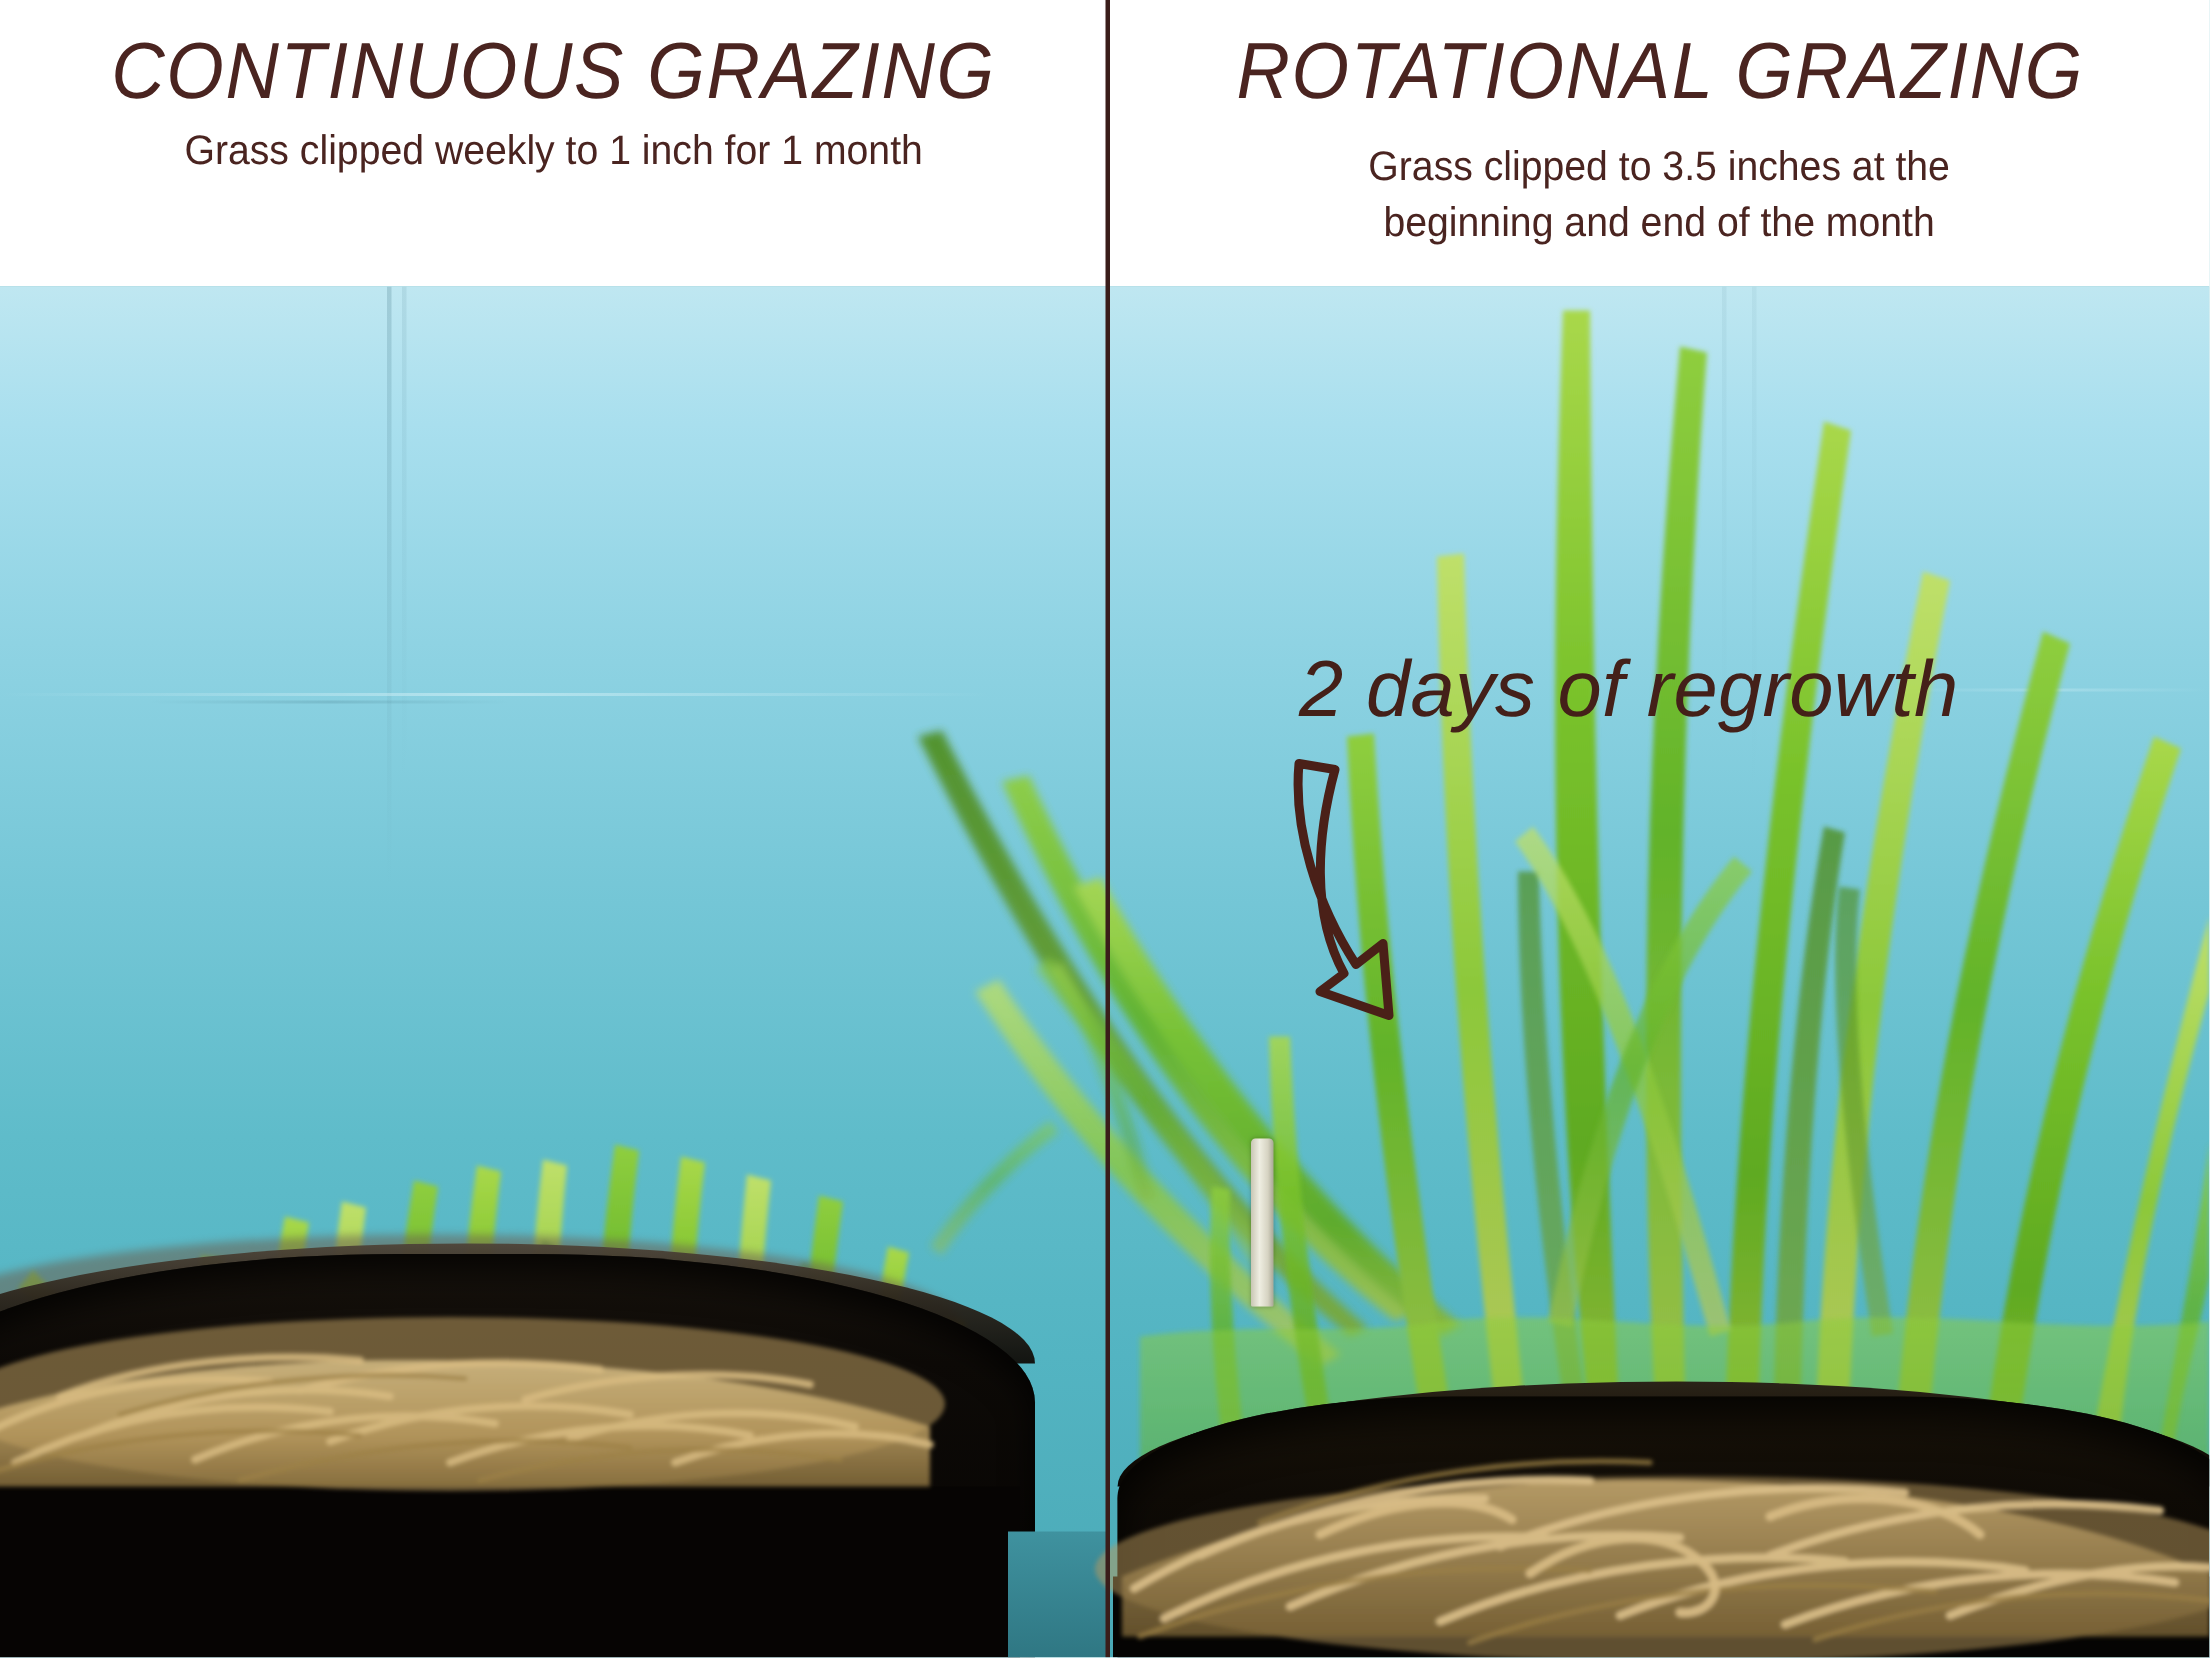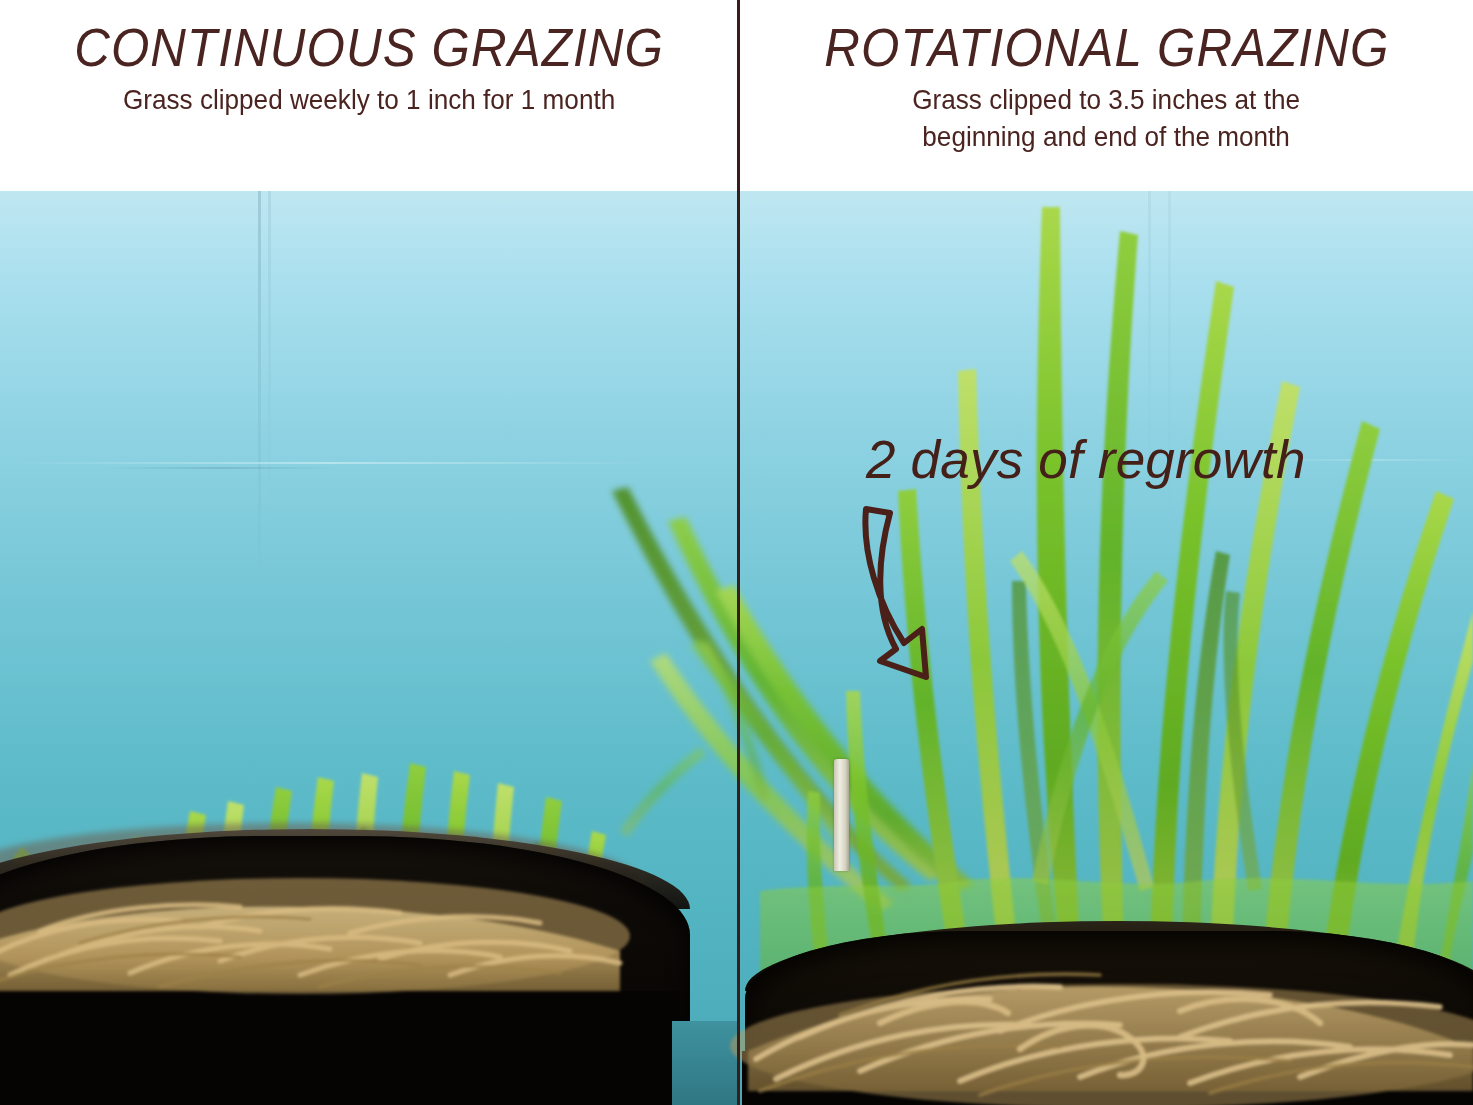--- a/index.html
+++ b/index.html
@@ -20,21 +20,21 @@
   
   .header-band {
     position: absolute;
     top: 0; height: 191px;
     background: #ffffff;
     display: flex; flex-direction: column;
     align-items: center; justify-content: flex-start;
     padding-top: 18px;
   }
   #header-left  { left: 0;     width: 738px; }
-  #header-right { left: 740px; width: 733px; }
+  #header-right { left: 740px; width: 733px; gap: 11px; }
 
   .title {
     font-family: "Liberation Sans", sans-serif;
     font-style: italic;
     font-weight: 400;
     font-size: 53px;
     letter-spacing: 1.2px;
     color: #4a2420;
     line-height: 1.12;
     transform: scaleX(0.93);

